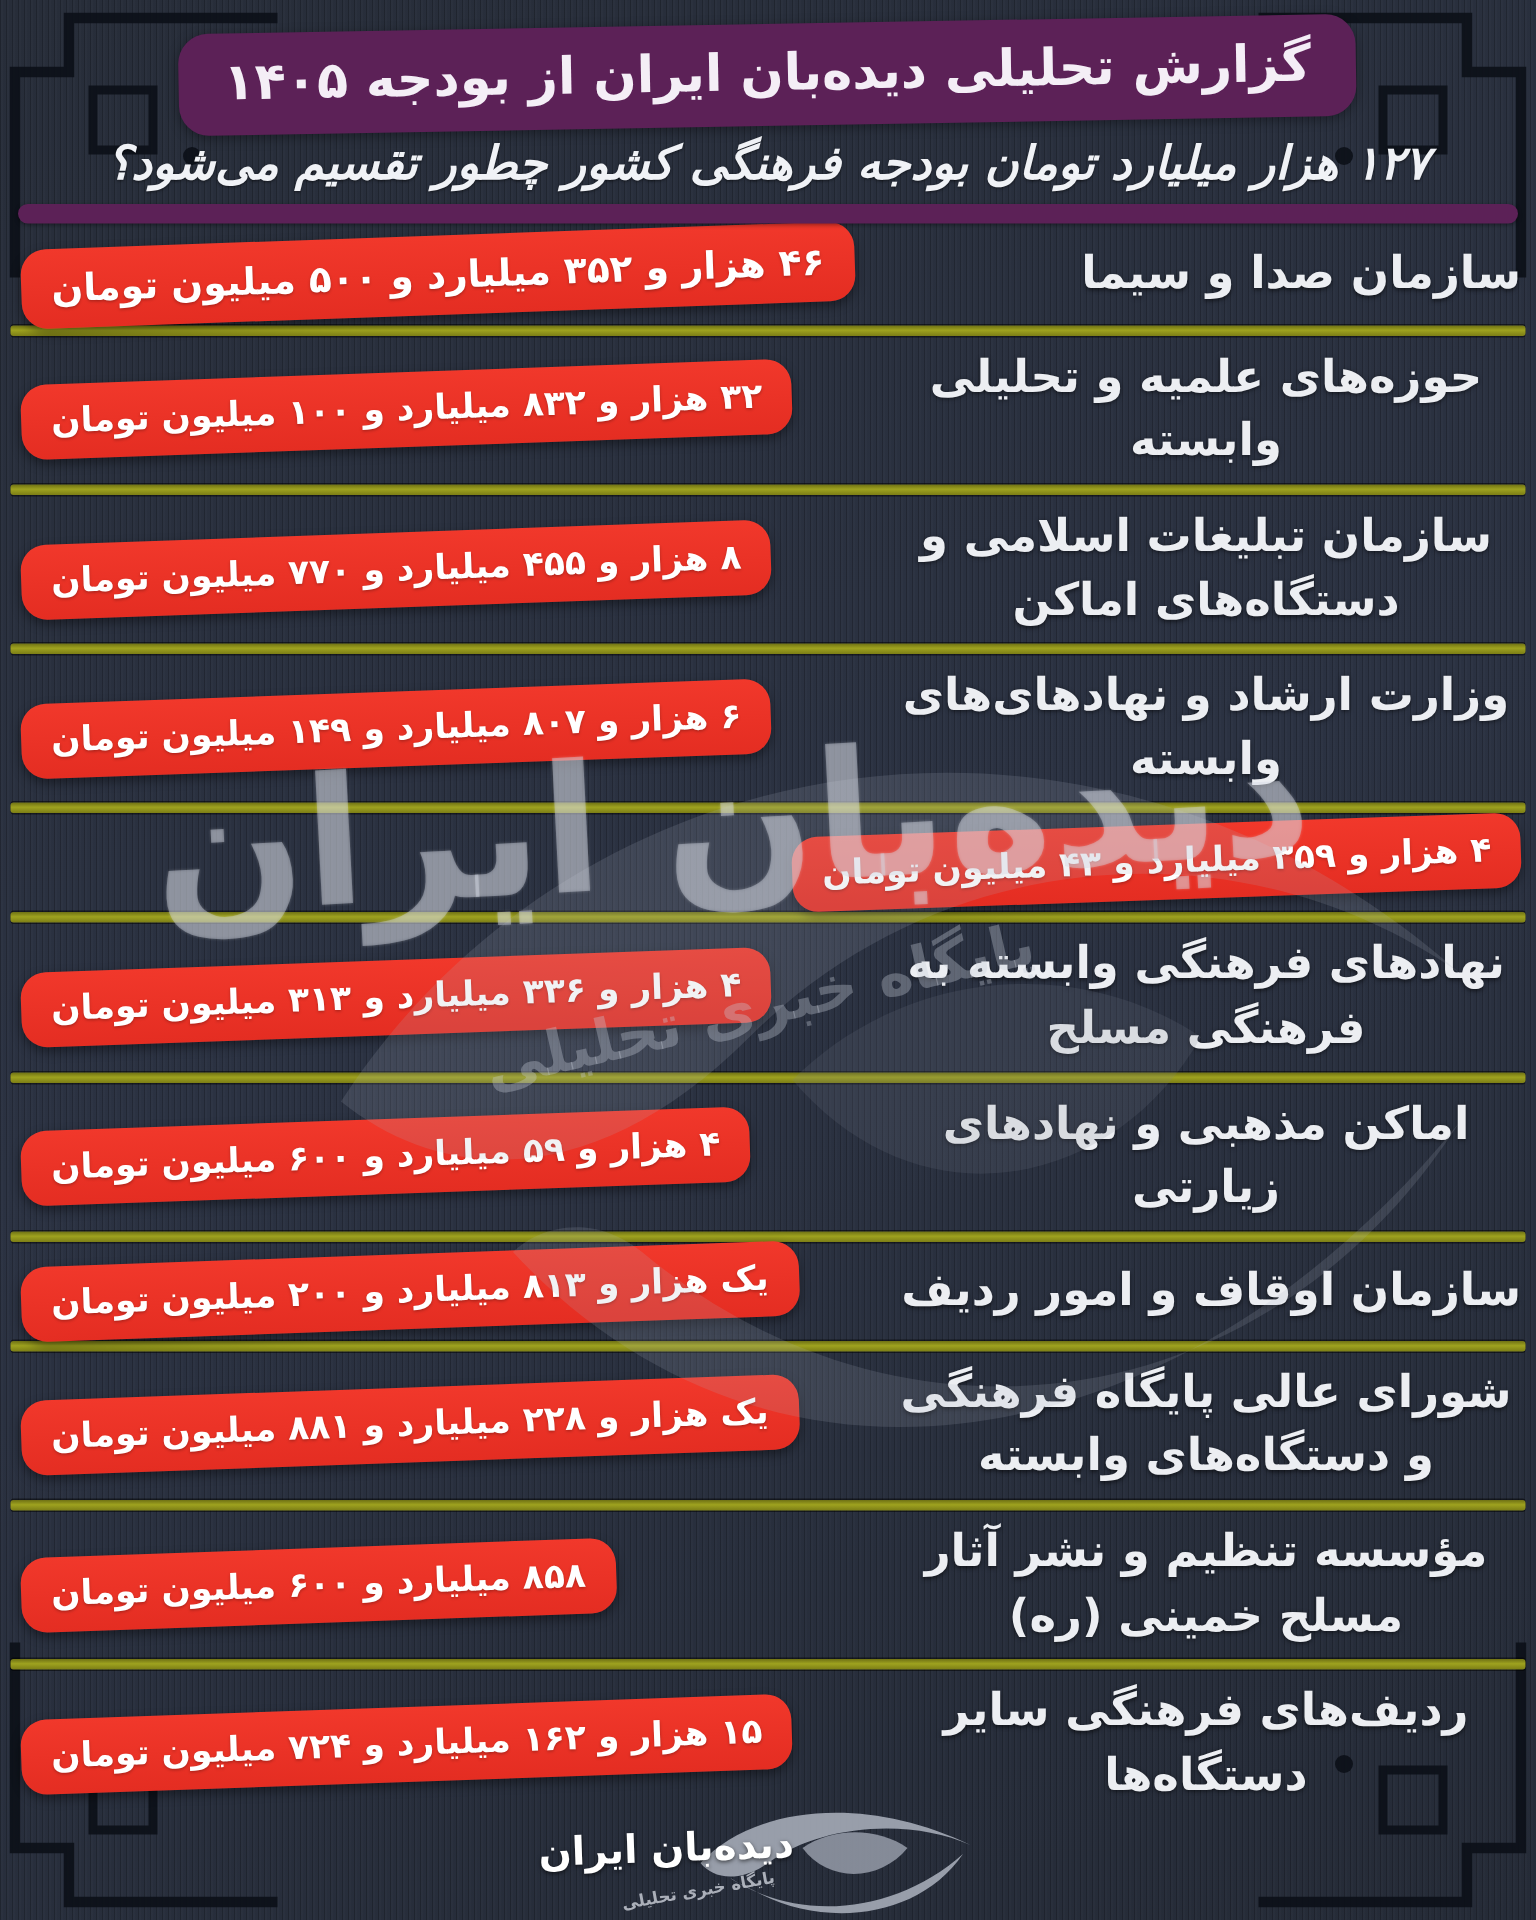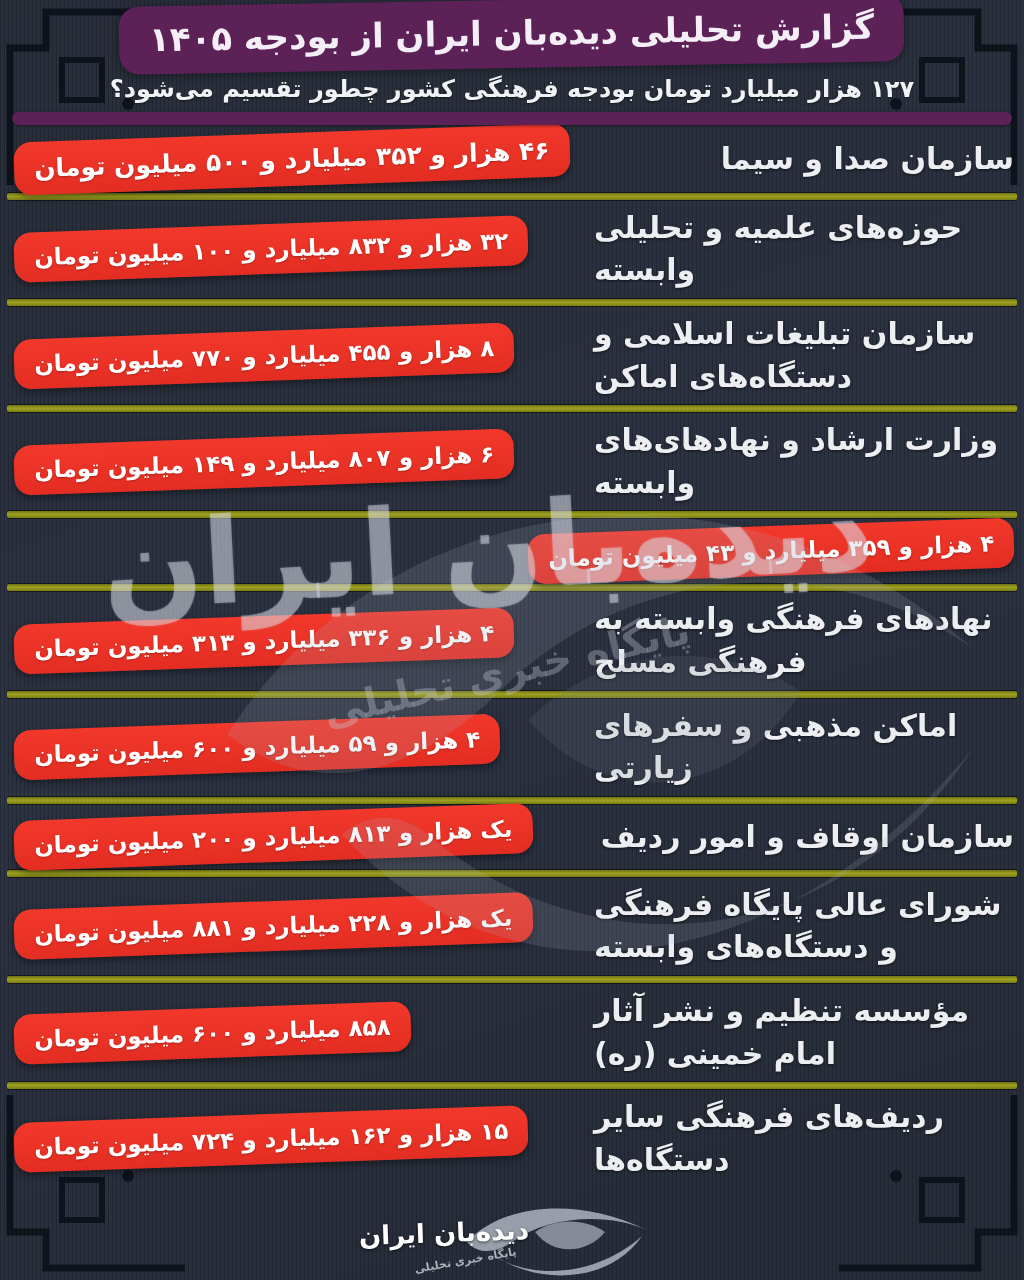--- a/index.html
+++ b/index.html
@@ -14,45 +14,45 @@
     color:#eceef2;
   }
   
   .corner{ position:absolute; width:190px; height:190px; opacity:.9; z-index:0; }
   .corner.tl{ top:0; right:auto; left:0; }
   .corner.tr{ top:0; right:0; transform:scaleX(-1); }
   .corner.bl{ bottom:0; left:0; transform:scaleY(-1); }
   .corner.br{ bottom:0; right:0; transform:scale(-1,-1); }
 
   
-  .header{ position:relative; z-index:2; text-align:center; padding-top:0; }
+  .header{ position:relative; z-index:2; text-align:center; padding-top:16px; }
   .title-pill{
     display:inline-block; background:#5c2157; color:#f4eef6;
     font-size:34px; font-weight:bold; line-height:1.35;
     padding:11px 30px; border-radius:20px; transform:rotate(-1deg);
     box-shadow:0 2px 8px rgba(0,0,0,.35);
   }
   .subtitle{
-    margin-top:7px; font-size:24px; font-weight:bold; color:#f0f2f6;
-    text-shadow:0 1px 2px rgba(0,0,0,.5); padding:0 14px;
+    margin-top:7px; font-size:31px; font-weight:bold; color:#f0f2f6;
+    text-shadow:0 1px 2px rgba(0,0,0,.5); padding:0 14px;font-style:italic;
   }
   .purple-bar{
     height:13px; background:#5c2157; margin:9px 12px 2px 12px; border-radius:7px;
     box-shadow:0 1px 3px rgba(0,0,0,.4);
   }
 
   
   .rows{ position:relative; z-index:1; }
   .row{
     display:flex; align-items:center; justify-content:space-between;
     padding:6px 10px; min-height:64px; gap:14px;
   }
   .row-label{
     font-size:30px; font-weight:bold; color:#eceef2; line-height:1.42;
-    text-align:left; max-width:420px;
+    text-align:center; max-width:420px;
     text-shadow:0 1px 3px rgba(0,0,0,.55);
   }
   .row-pill{
     flex:0 0 auto; white-space:nowrap;
     background:linear-gradient(180deg,#f1382b 0%,#e42d22 100%);
     color:#ffffff; font-size:25px; font-weight:bold;
     padding:12px 20px; border-radius:17px; transform:rotate(-2deg);
     box-shadow:0 3px 7px rgba(0,0,0,.4);
     text-shadow:0 1px 2px rgba(0,0,0,.25);
     margin-left:4px;
@@ -160,39 +160,39 @@
     </div>
     <div class="divider"></div>
 
     <div class="row">
       <div class="row-label">نهادهای فرهنگی وابسته به فرهنگی مسلح</div>
       <div class="row-pill" style="font-size: 23px;">۴ هزار و ۳۳۶ میلیارد و ۳۱۳ میلیون تومان</div>
     </div>
     <div class="divider"></div>
 
     <div class="row">
-      <div class="row-label">اماکن مذهبی و سفرهای زیارتی</div>
+      <div class="row-label">اماکن مذهبی و نهادهای زیارتی</div>
       <div class="row-pill" style="font-size: 23px;">۴ هزار و ۵۹ میلیارد و ۶۰۰ میلیون تومان</div>
     </div>
     <div class="divider"></div>
 
     <div class="row">
       <div class="row-label">سازمان اوقاف و امور ردیف</div>
       <div class="row-pill" style="font-size: 23px;">یک هزار و ۸۱۳ میلیارد و ۲۰۰ میلیون تومان</div>
     </div>
     <div class="divider"></div>
 
     <div class="row">
       <div class="row-label">شورای عالی پایگاه فرهنگی و دستگاه‌های وابسته</div>
       <div class="row-pill" style="font-size: 23px;">یک هزار و ۲۲۸ میلیارد و ۸۸۱ میلیون تومان</div>
     </div>
     <div class="divider"></div>
 
     <div class="row">
-      <div class="row-label">مؤسسه تنظیم و نشر آثار امام خمینی (ره)</div>
+      <div class="row-label">مؤسسه تنظیم و نشر آثار مسلح خمینی (ره)</div>
       <div class="row-pill" style="font-size: 23px;">۸۵۸ میلیارد و ۶۰۰ میلیون تومان</div>
     </div>
     <div class="divider"></div>
 
     <div class="row">
       <div class="row-label">ردیف‌های فرهنگی سایر دستگاه‌ها</div>
       <div class="row-pill" style="font-size: 23px;">۱۵ هزار و ۱۶۲ میلیارد و ۷۲۴ میلیون تومان</div>
     </div>
 
   </div>

